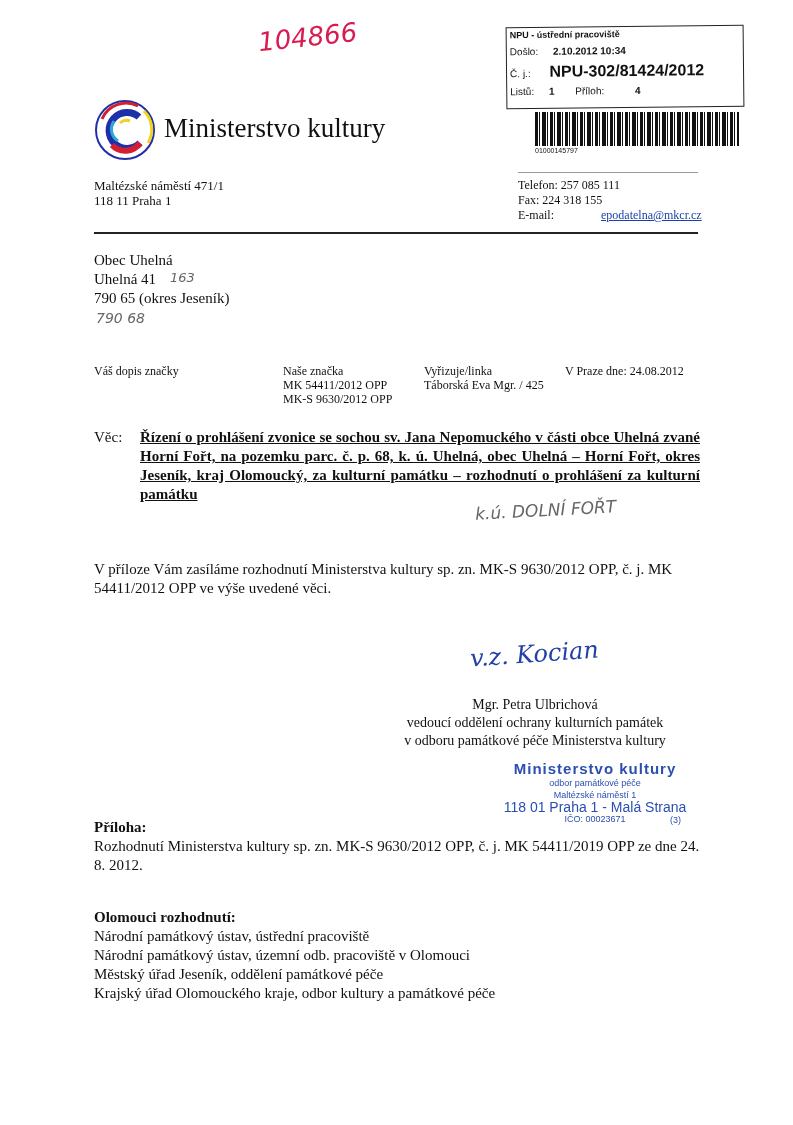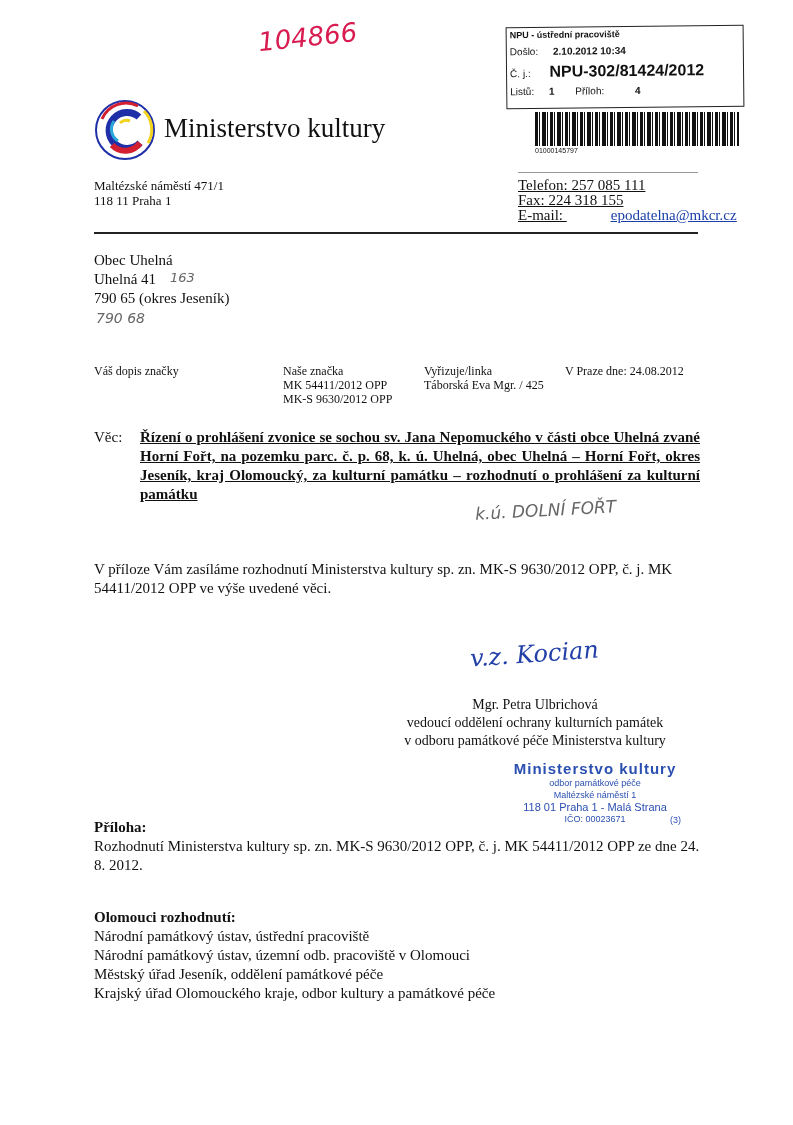--- a/index.html
+++ b/index.html
@@ -12,21 +12,21 @@
   
   .stamp { left:506px; top:26px; width:236px; height:80px; border:1px solid #222;
            transform:rotate(-0.6deg); font-family:"Liberation Sans", sans-serif; }
   .stamp .row { position:absolute; left:3px; white-space:nowrap; }
   .barcode { left:535px; top:112px; width:204px; height:34px;
     background:repeating-linear-gradient(90deg,#111 0 3px,#fff 3px 4px,#111 4px 5px,#fff 5px 7px,#111 7px 11px,#fff 11px 12px,#111 12px 13px,#fff 13px 15px); }
   .barcode-num { left:535px; top:147px; font-family:"Liberation Sans", sans-serif; font-size:7px; }
 
   .logo-title { left:164px; top:113px; font-size:27px; }
   .addr { left:94px; top:178px; font-size:13px; line-height:15px; }
-  .contact { left:518px; top:178px; font-size:15px; line-height:15px;text-decoration:underline; }
+  .contact { left:518px; top:178px; font-size:12px; line-height:15px; }
   .contact a { color:#1a3fa8; text-decoration:underline;margin-left:44px; }
   .rule { left:94px; top:232px; width:604px; height:2px; background:#222; }
 
   .recipient { left:94px; top:251px; font-size:15px; line-height:19px; }
   .refs { top:364px; font-size:12px; line-height:14px; }
   .subject { left:94px; top:428px; width:606px; font-size:15px; line-height:19px; }
   .subject .label { position:absolute; left:0; top:0; }
   .subject .text { position:absolute; left:46px; top:0; width:560px; font-weight:bold; text-align:justify;text-decoration:underline; }
   .body { left:94px; top:560px; width:610px; font-size:15px; line-height:19px; }
   .sig { left:370px; top:684px; width:330px; text-align:center; font-size:14px; line-height:18px;margin-top:12px; }
@@ -117,28 +117,28 @@
 <div class="abs sig">
   <div>Mgr. Petra Ulbrichová</div>
   <div>vedoucí oddělení ochrany kulturních památek</div>
   <div>v odboru památkové péče Ministerstva kultury</div>
 </div>
 
 <div class="abs stamp2">
   <div style="font-size:15px;font-weight:bold;letter-spacing:1px;">Ministerstvo kultury</div>
   <div style="font-size:9px;line-height:12px;">odbor památkové péče</div>
   <div style="font-size:9px;line-height:12px;">Maltézské náměstí 1</div>
-  <div style="font-size:11px;line-height:12px;">118 01 Praha 1 - Malá Strana</div>
+  <div style="font-size:14px;line-height:12px;">118 01 Praha 1 - Malá Strana</div>
   <div style="font-size:9px;line-height:12px;">IČO: 00023671</div>
 </div>
 <div class="abs" style="left:670px;top:815px;font-size:9px;color:#2b4fb0;font-family:'Liberation Sans',sans-serif;">(3)</div>
 
 <div class="abs attach">
   <div style="font-weight:bold;">Příloha:</div>
-  <div>Rozhodnutí Ministerstva kultury sp. zn. MK-S 9630/2012 OPP, č. j.  MK 54411/2012 OPP ze dne 24. 8. 2012.</div>
+  <div>Rozhodnutí Ministerstva kultury sp. zn. MK-S 9630/2012 OPP, č. j.  MK 54411/2019 OPP ze dne 24. 8. 2012.</div>
 </div>
 
 <div class="abs copies">
   <div style="font-weight:bold;">Olomouci rozhodnutí:</div>
   <div>Národní památkový ústav, ústřední pracoviště</div>
   <div>Národní památkový ústav, územní odb. pracoviště v Olomouci</div>
   <div>Městský úřad Jeseník, oddělení památkové péče</div>
   <div>Krajský úřad Olomouckého kraje, odbor kultury a památkové péče</div>
 </div>
 

